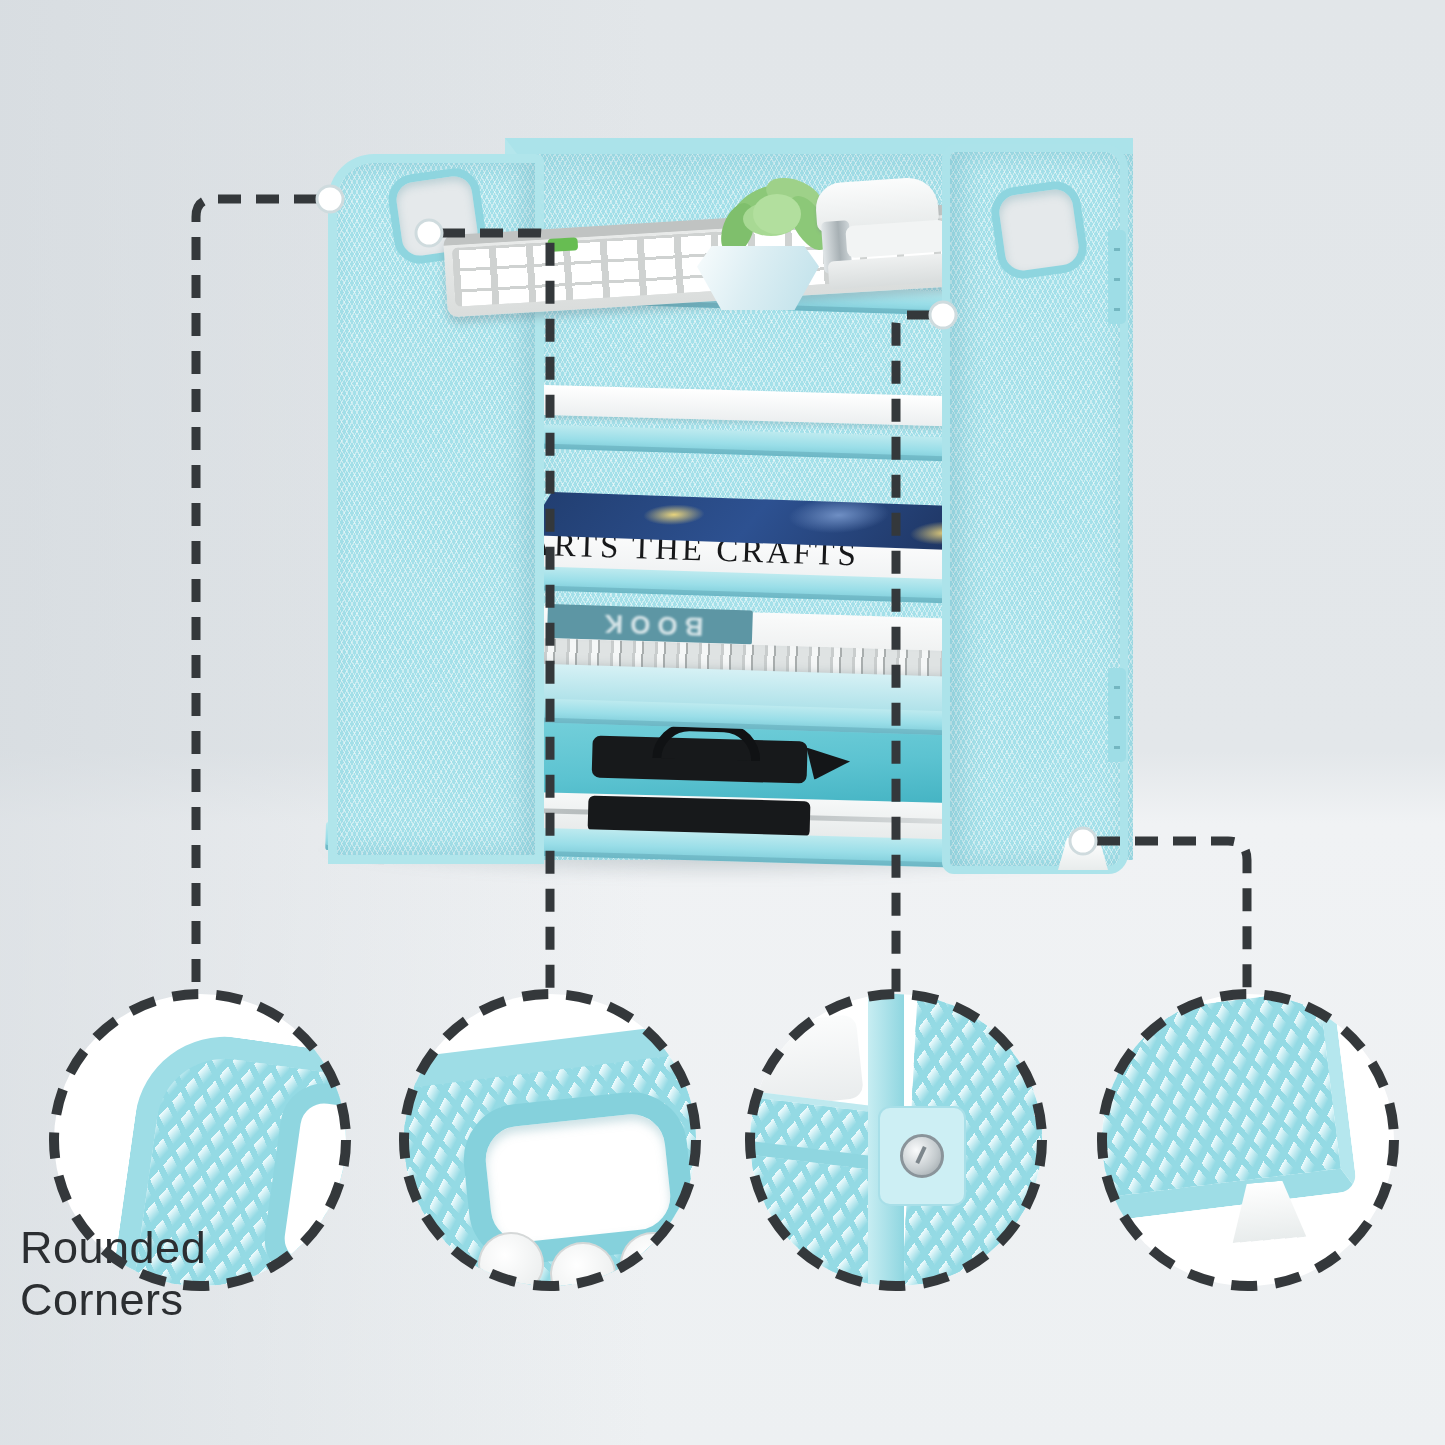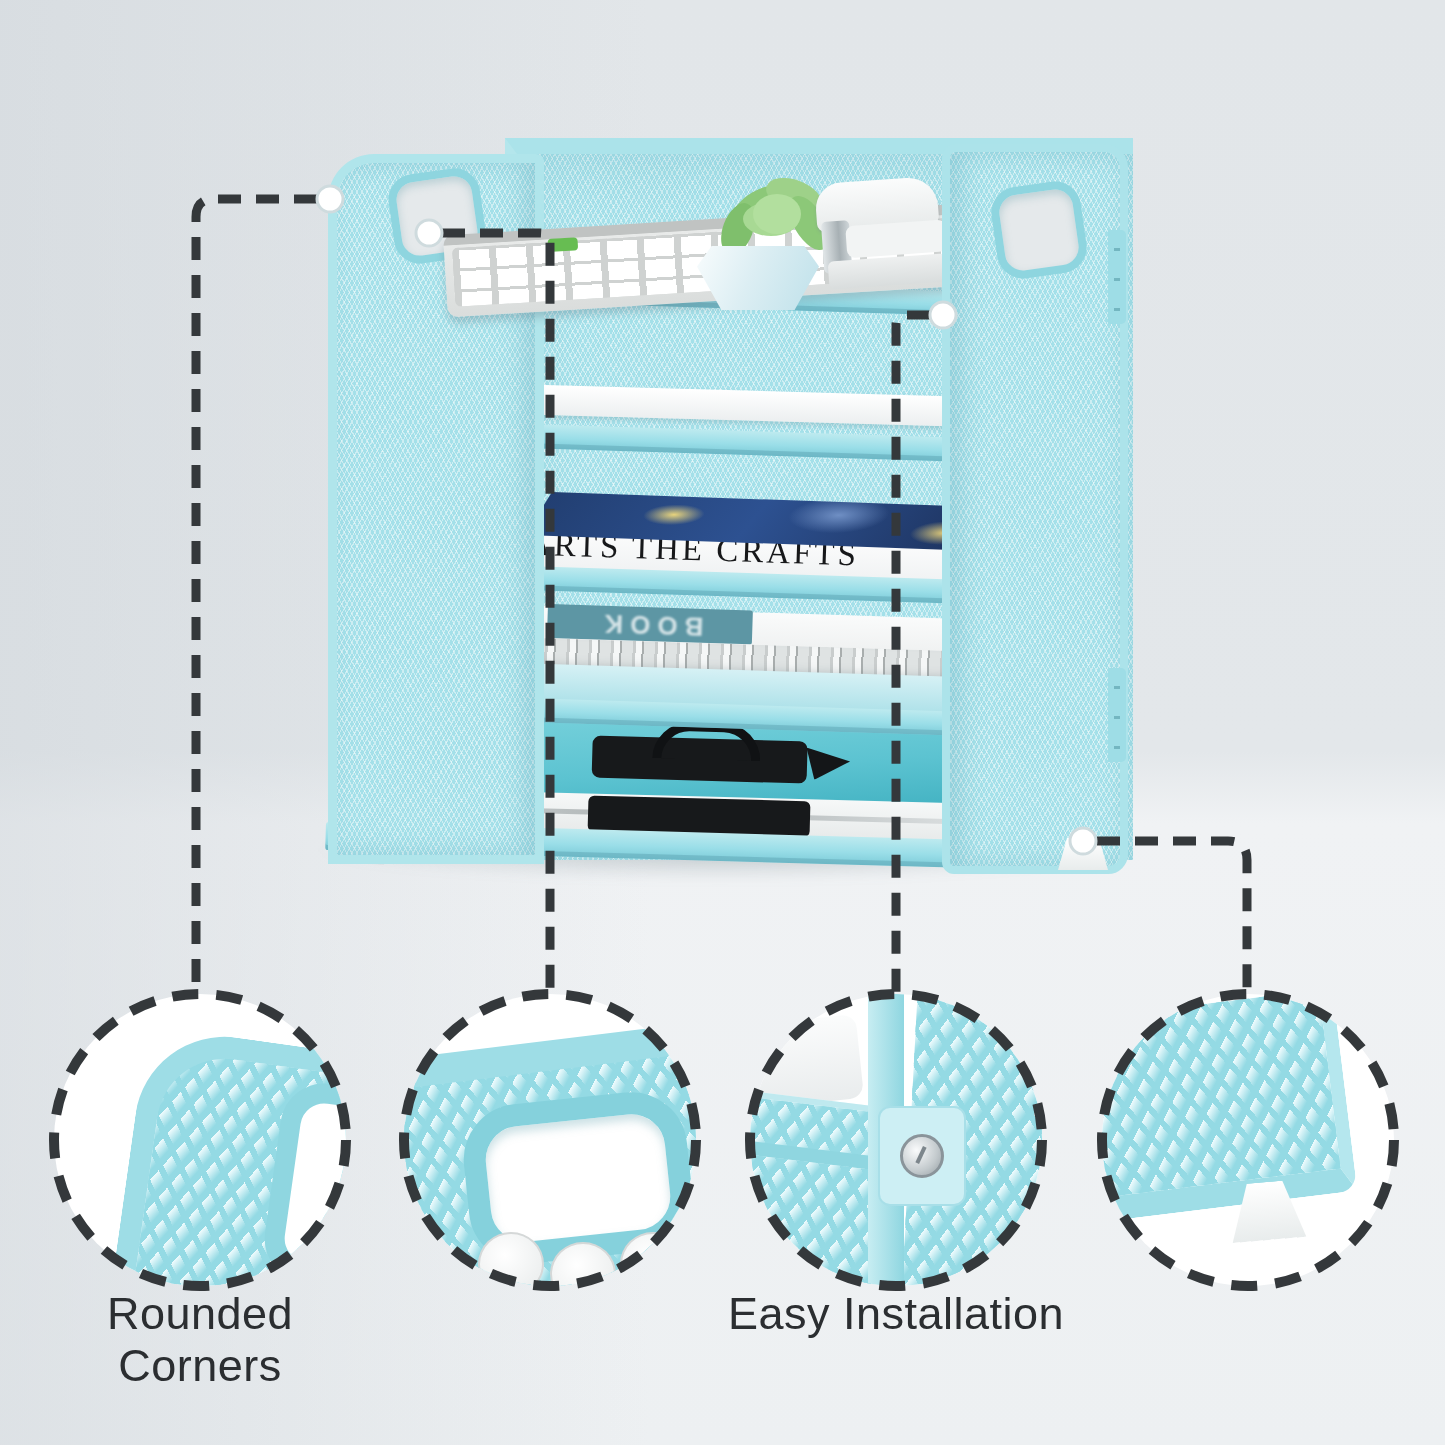--- a/index.html
+++ b/index.html
@@ -104,21 +104,21 @@
     background:linear-gradient(180deg,#eef0f0,#d9dddd);}
 
   
   .detail-circle{width:292px;height:292px;border-radius:50%;background:#ffffff;overflow:hidden;z-index:8;}
   .c-el{position:absolute;}
   .screw{border-radius:50%;background:radial-gradient(circle at 35% 35%,#fafbfc,#c3cacd 60%,#959ea3);
     border:3px solid #8a949a;}
   .screw-slot{position:absolute;left:16px;top:9px;width:4px;height:18px;background:#7d868c;transform:rotate(25deg);}
 
   
-  .callout-label{top:1288px;width:360px;text-align:center;font-size:45px;color:#2b2e31;
+  .callout-label{top:1222px;width:360px;text-align:left;font-size:45px;color:#2b2e31;
     letter-spacing:.5px;z-index:8;font-weight:400;}
 
   .leader-overlay{position:absolute;left:0;top:0;z-index:10;pointer-events:none;}
 </style>
 </head>
 <body>
 
 <div class="canvas">
 
   <div class="abs shadow-ellipse"></div>
@@ -217,21 +217,20 @@
         <div class="screw-slot"></div>
       </div>
   </div>
 
   <div class="abs detail-circle" style="left:1102px;top:994px;">
     <div class="c-el mesh-lg" style="left:-30px;top:10px;width:260px;height:180px;transform:rotate(-7deg);border-bottom:24px solid #9edde6;border-right:14px solid #b5e7ee;border-radius:0 0 18px 8px;"></div>
     <div class="c-el foot" style="left:128px;top:188px;width:74px;height:58px;transform:rotate(-5deg);clip-path:polygon(26% 0,74% 0,100% 100%,0 100%);"></div>
   </div>
 
   <div class="abs callout-label" style="left:20px;">Rounded Corners</div>
-  <div class="abs callout-label" style="left:716px;">Easy Installation</div>
 
   <svg class="leader-overlay" width="1445" height="1445" viewBox="0 0 1445 1445">
     <g stroke="#34383b" stroke-width="9" fill="none" stroke-dasharray="23 15">
       <path d="M317,199 H214 Q196,199 196,217 V994"></path>
       <path d="M442,233 H540 Q550,233 550,243 V994"></path>
       <path d="M930,315 H906 Q896,315 896,325 V994"></path>
       <path d="M1097,841 H1228 Q1247,841 1247,860 V994"></path>
     </g>
     <g stroke="#34383b" stroke-width="10" fill="none" stroke-dasharray="26 18">
       <circle cx="200" cy="1140" r="146"></circle>

